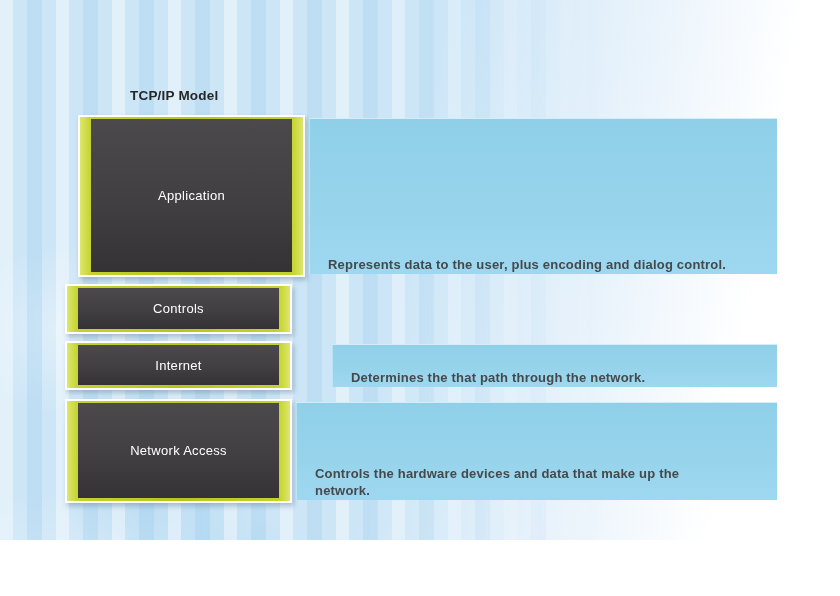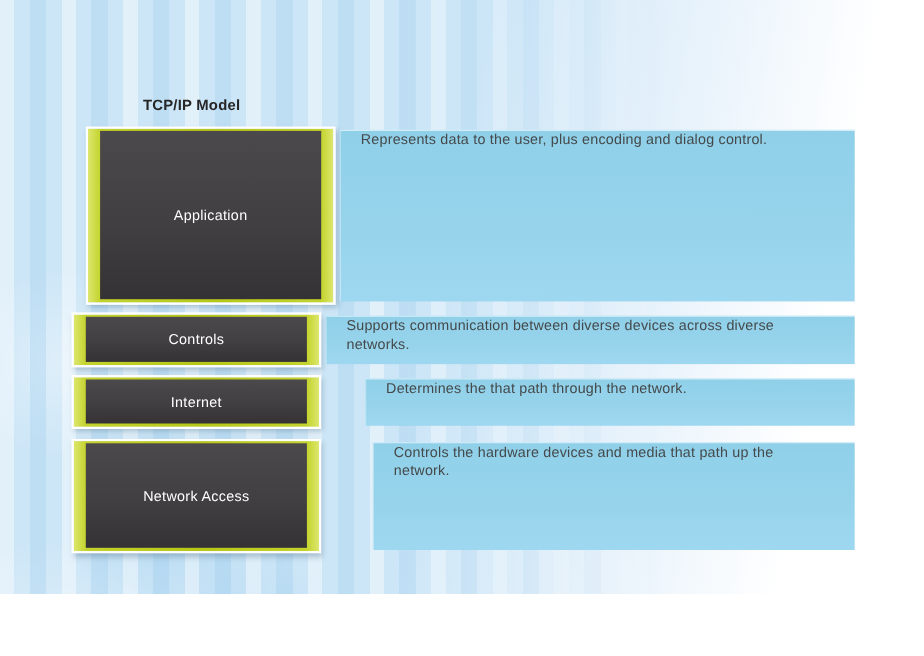--- a/index.html
+++ b/index.html
@@ -52,21 +52,21 @@
     position: absolute;
     left: 65px;
     top: 115px;
     width: 712px;
   }
 
   .row { display: flex; align-items: stretch; }
   .row-1 { height: 162px; margin-bottom: 7px; margin-left: 13px; }
   .row-2 { height: 50px;  margin-bottom: 7px; }
   .row-3 { height: 49px;  margin-bottom: 9px; gap: 36px; }
-  .row-4 { height: 104px; gap: 43px; }
+  .row-4 { height: 104px; }
 
   .layer-box {
     box-sizing: border-box;
     width: 227px;
     flex: 0 0 227px;
     border: 2px solid #ffffff;
     background: linear-gradient(90deg, #dde76e 0%, #c3d32c 5%, #b7c718 50%, #c3d32c 95%, #dde76e 100%);
     padding: 2px 11px 3px 11px;
     box-shadow: 2px 3px 5px rgba(96,128,152,0.45);
   }
@@ -86,21 +86,22 @@
     letter-spacing: 0.3px;
   }
 
   .desc-panel {
     flex: 1;
     margin: 3px 0 3px 4px;
     background: linear-gradient(180deg, #8fd0e8 0%, #97d4ec 60%, #9ed8f0 100%);
     border-top: 1px solid rgba(255,255,255,0.55);
     border-left: 1px solid rgba(255,255,255,0.35);
     display: flex;
-    align-items: flex-start;
+    align-items: flex-end;
+    font-weight: bold;
   }
 
   .desc-text {
     margin: 0;
     padding: 0 45px 0 18px;
     font-size: 13px;
     line-height: 1.3;
     letter-spacing: 0.2px;
     color: #45494b;
   }
@@ -124,41 +125,38 @@
         <p class="desc-text">Represents data to the user, plus encoding and dialog control.</p>
       </div>
     </div>
 
     <div class="row row-2">
       <div class="layer-box">
         <div class="layer-face">
           <span class="layer-label">Controls</span>
         </div>
       </div>
-      <div class="desc-panel">
-        <p class="desc-text">Supports communication between diverse devices across diverse networks.</p>
-      </div>
     </div>
 
     <div class="row row-3">
       <div class="layer-box">
         <div class="layer-face">
           <span class="layer-label">Internet</span>
         </div>
       </div>
       <div class="desc-panel">
         <p class="desc-text">Determines the that path through the network.</p>
       </div>
     </div>
 
     <div class="row row-4">
       <div class="layer-box">
         <div class="layer-face">
           <span class="layer-label">Network Access</span>
         </div>
       </div>
       <div class="desc-panel">
-        <p class="desc-text">Controls the hardware devices and media that path up the network.</p>
+        <p class="desc-text">Controls the hardware devices and data that make up the network.</p>
       </div>
     </div>
 
   </div>
 </div>
 
 </body></html>

